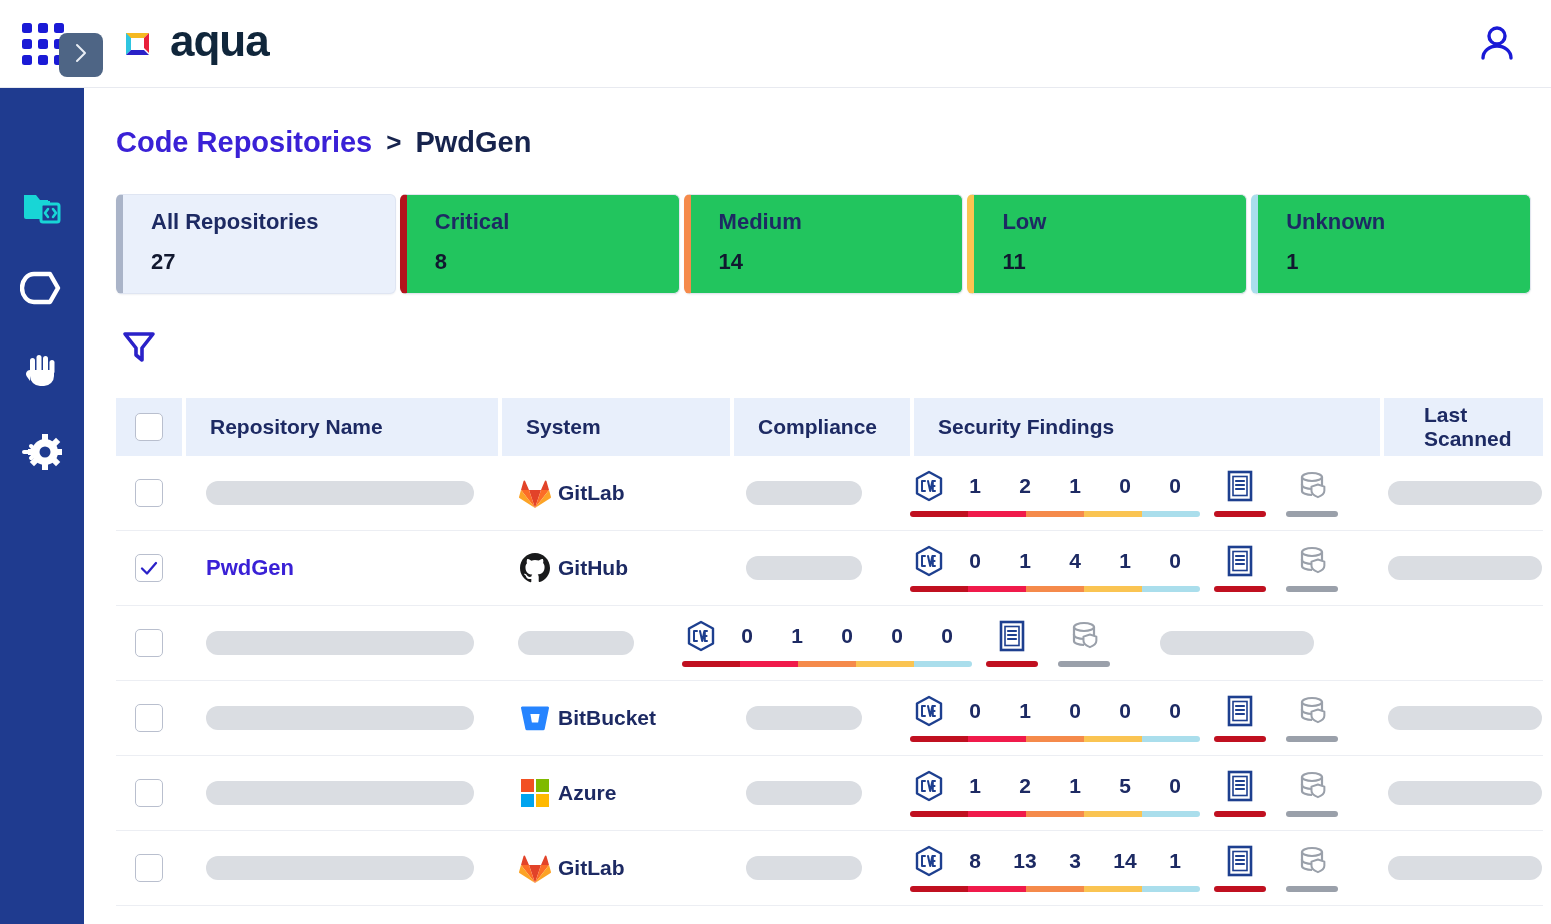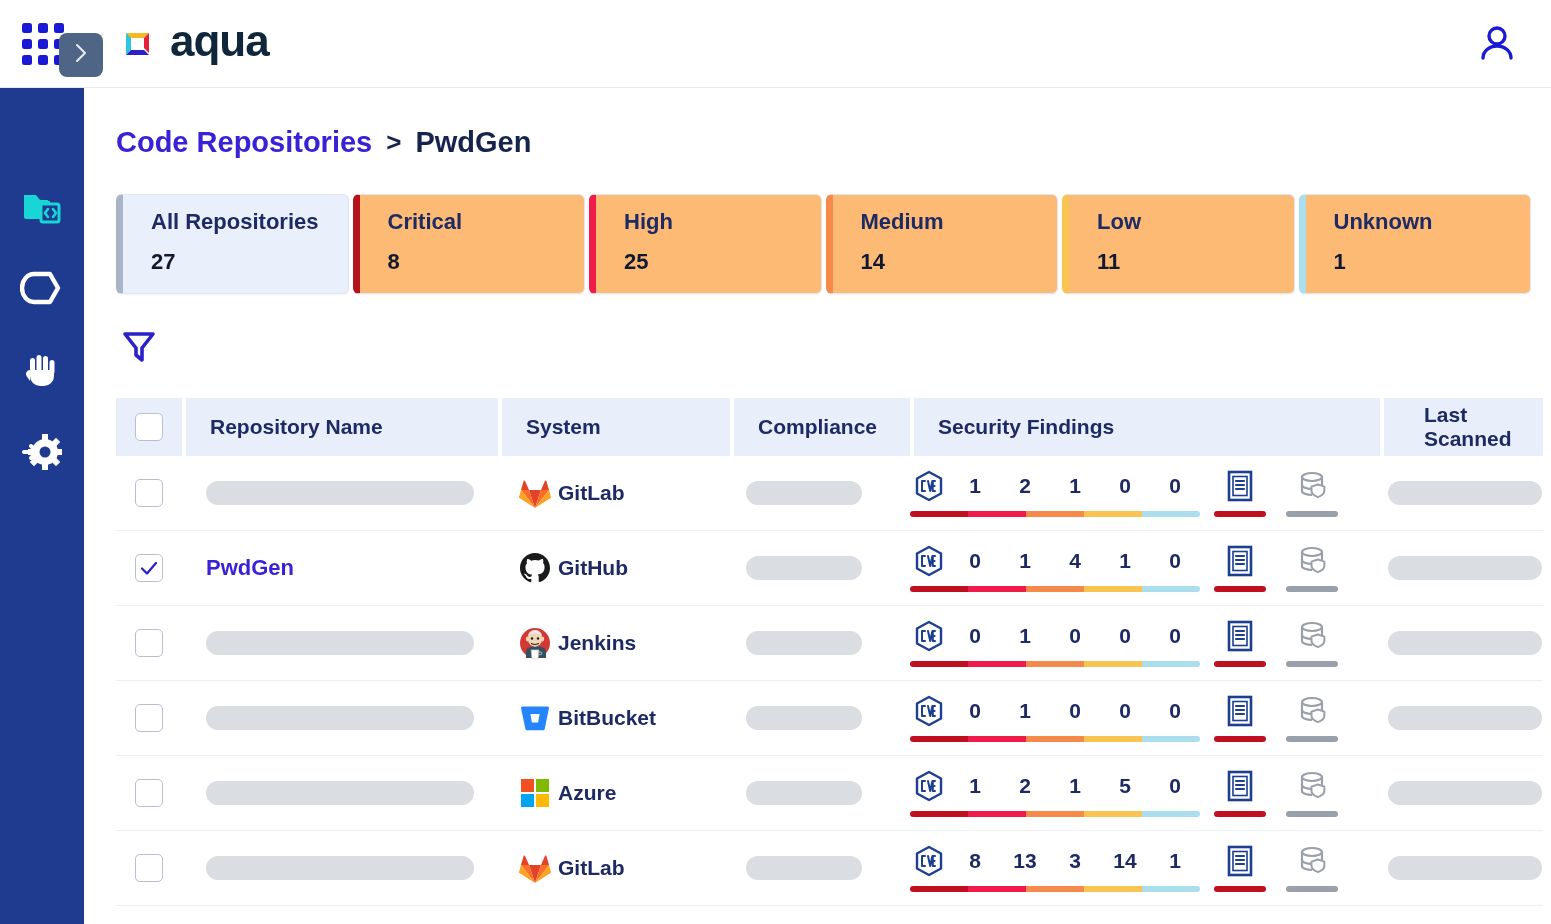--- a/index.html
+++ b/index.html
@@ -54,21 +54,21 @@
   .content { position:absolute; left:84px; top:88px; width:1467px; height:836px; background:#fff; padding:0 0 0 32px; }
 
   .breadcrumb { display:flex; align-items:center; gap:14px; padding-top:38px; }
   .bc-link { font-size:29px; font-weight:700; color:#3a21d6; cursor:pointer; }
   .bc-sep { font-size:26px; font-weight:700; color:#16234d; }
   .bc-current { font-size:29px; font-weight:700; color:#16234d; }
 
   
   .cards { display:flex; gap:4px; margin-top:35px; padding-right:20px; }
   .card {
-    flex:1 1 0; height:100px; background:#fdba74; border:1px solid #e3e6ef;
+    flex:1 1 0; height:100px; background:#22c55e; border:1px solid #e3e6ef;
     border-radius:6px; border-left-width:7px; border-left-style:solid;
     padding:14px 0 0 28px; cursor:pointer; position:relative;
     box-shadow:0 1px 2px rgba(20,30,70,.06);
   }
   .card.active { background:#eaf0fb; border-color:#dfe5f2; border-left-color:#aab4c8; }
   .card-title { font-size:22px; font-weight:700; color:#1d2a63; line-height:1.2; }
   .card-value { font-size:22px; font-weight:700; color:#11182f; margin-top:14px; }
 
   
   .search-row { display:flex; align-items:center; gap:26px; margin-top:32px; }
@@ -242,24 +242,20 @@
 
     <div class="cards">
       <div class="card active" style="border-left-color:#aab4c8;">
         <div class="card-title">All Repositories</div>
         <div class="card-value">27</div>
       </div>
       <div class="card" style="border-left-color:#b3131c;">
         <div class="card-title">Critical</div>
         <div class="card-value">8</div>
       </div>
-      <div class="card" style="border-left-color:#f01a4b;">
-        <div class="card-title">High</div>
-        <div class="card-value">25</div>
-      </div>
       <div class="card" style="border-left-color:#f58a4b;">
         <div class="card-title">Medium</div>
         <div class="card-value">14</div>
       </div>
       <div class="card" style="border-left-color:#fac452;">
         <div class="card-title">Low</div>
         <div class="card-value">11</div>
       </div>
       <div class="card" style="border-left-color:#aadeec;">
         <div class="card-title">Unknown</div>
@@ -439,39 +435,20 @@
         <span class="skel scan"></span>
       </div>
     </div>
     <div class="row">
       <div class="cell cbx">
         <span class="chk"></span>
       </div>
       <div class="cell c-name">
               <span class="skel name"></span>
             </div>
-      <div class="cell c-system">
-        <span class="sys-logo">
-                <svg id="ico-jenkins" width="34" height="34" viewBox="0 0 34 34">
-    <circle cx="17" cy="17" r="15" fill="#d33833"></circle>
-    <path d="M8 32 v-6 a5 5 0 0 1 4-4.8 l4-1 h4 l4 1 a5 5 0 0 1 4 4.8 v6 z" fill="#335061"></path>
-    <ellipse cx="17" cy="12.5" rx="7.2" ry="8.2" fill="#f0d6b7"></ellipse>
-    <path d="M10 10 a7 6 0 0 1 14 0 a8 5 0 0 0 -14 0 z" fill="#e7e7e7"></path>
-    <ellipse cx="9.6" cy="13" rx="1.8" ry="2.4" fill="#f0d6b7"></ellipse>
-    <ellipse cx="24.4" cy="13" rx="1.8" ry="2.4" fill="#f0d6b7"></ellipse>
-    <circle cx="14" cy="12.5" r="1.2" fill="#231f20"></circle>
-    <circle cx="20" cy="12.5" r="1.2" fill="#231f20"></circle>
-    <path d="M13.5 17.5 q3.5 2 7 0" fill="none" stroke="#231f20" stroke-width="1.1" stroke-linecap="round"></path>
-    <path d="M14 25 h6 v8 h-6 z" fill="#fff"></path>
-    <path d="M13.2 24 h7.6 l-.8 9 h-6 z" fill="#ffffff" stroke="#c8c8c8" stroke-width=".7"></path>
-    <path d="M20.8 26 h1.8 a1.3 1.3 0 0 1 0 2.6 h-1.9" fill="none" stroke="#c8c8c8" stroke-width=".9"></path>
-  </svg>
-              </span>
-        <span class="sys-name">Jenkins</span>
-      </div>
       <div class="cell c-compliance">
         <span class="skel comp"></span>
       </div>
       <div class="cell c-findings">
         <div class="findings">
           <div class="cve-block">
             <div class="cve-nums">
               <span class="cve-badge">
                       <svg id="ico-cve" width="32" height="32" viewBox="0 0 32 32">
     <path d="M16 2 L28 8.5 V23.5 L16 30 L4 23.5 V8.5 Z" fill="none" stroke="#1d3f8f" stroke-width="2.4" stroke-linejoin="round"></path>

